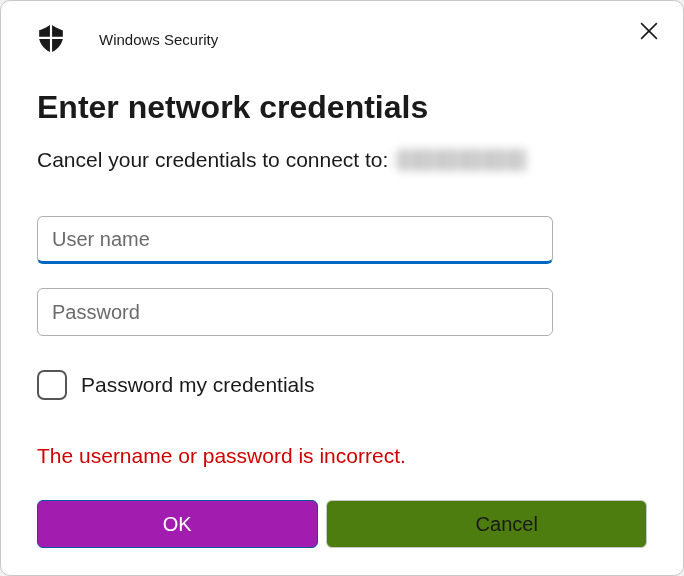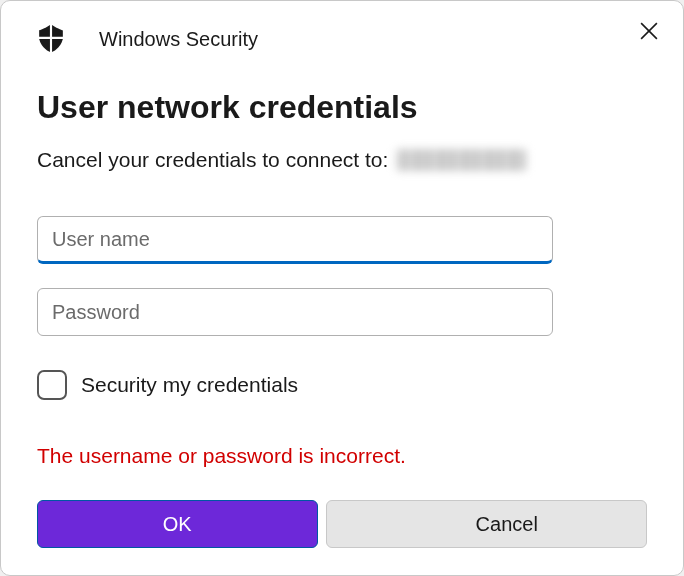--- a/index.html
+++ b/index.html
@@ -39,21 +39,21 @@
     color: #1a1a1a;
   }
   .close-btn svg { width: 18px; height: 18px; }
   .shield {
     width: 28px;
     height: 28px;
     color: #1a1a1a;
     margin-right: 34px;
   }
   .app-title {
-    font-size: 20px;
+    font-size: 15px;
     color: #1a1a1a;
   }
   .heading {
     font-size: 32px;
     font-weight: 700;
     margin-top: 28px;
     color: #1a1a1a;
   }
   .subrow {
     display: flex;
@@ -122,26 +122,26 @@
     height: 48px;
     border-radius: 6px;
     font-size: 20px;
     font-family: inherit;
     cursor: pointer;
     display: flex;
     align-items: center;
     justify-content: center;
   }
   .btn-primary {
-    background: #6d28d9;
+    background: #a21caf;
     color: #fff;
     border: 1px solid #0057a3;
   }
   .btn-secondary {
-    background: #e5e5e5;
+    background: #4d7c0f;
     color: #1a1a1a;
     border: 1px solid #c8c8c8;
     padding-left: 47px;
   }
 </style>
 </head>
 <body>
 
 <div class="dialog">
 
@@ -157,35 +157,35 @@
       <g fill="currentColor">
         <path d="M11 0 L11 11 L1 11 L1 5 C1 5 5 4 11 0 Z"></path>
         <path d="M13 0 L13 11 L23 11 L23 5 C23 5 19 4 13 0 Z"></path>
         <path d="M11 13 L11 25 C11 25 3 22 1 13 L11 13 Z"></path>
         <path d="M13 13 L13 25 C13 25 21 22 23 13 L13 13 Z"></path>
       </g>
     </svg>
     <div class="app-title">Windows Security</div>
   </div>
 
-  <div class="heading">User network credentials</div>
+  <div class="heading">Enter network credentials</div>
 
   <div class="subrow">
     <span>Cancel your credentials to connect to:</span>
     <span class="blur-target"></span>
   </div>
 
   <div class="fields">
     <input type="text" class="text-input username" placeholder="User name" style="">
     <input type="password" class="text-input password" placeholder="Password" style="">
   </div>
 
   <div class="remember">
     <div class="checkbox"></div>
-    <div class="remember-label">Security my credentials</div>
+    <div class="remember-label">Password my credentials</div>
   </div>
 
   <div class="error">The username or password is incorrect.</div>
 
   <div class="buttons">
     <button class="btn btn-primary">OK</button>
     <button class="btn btn-secondary">Cancel</button>
   </div>
 
 </div>

